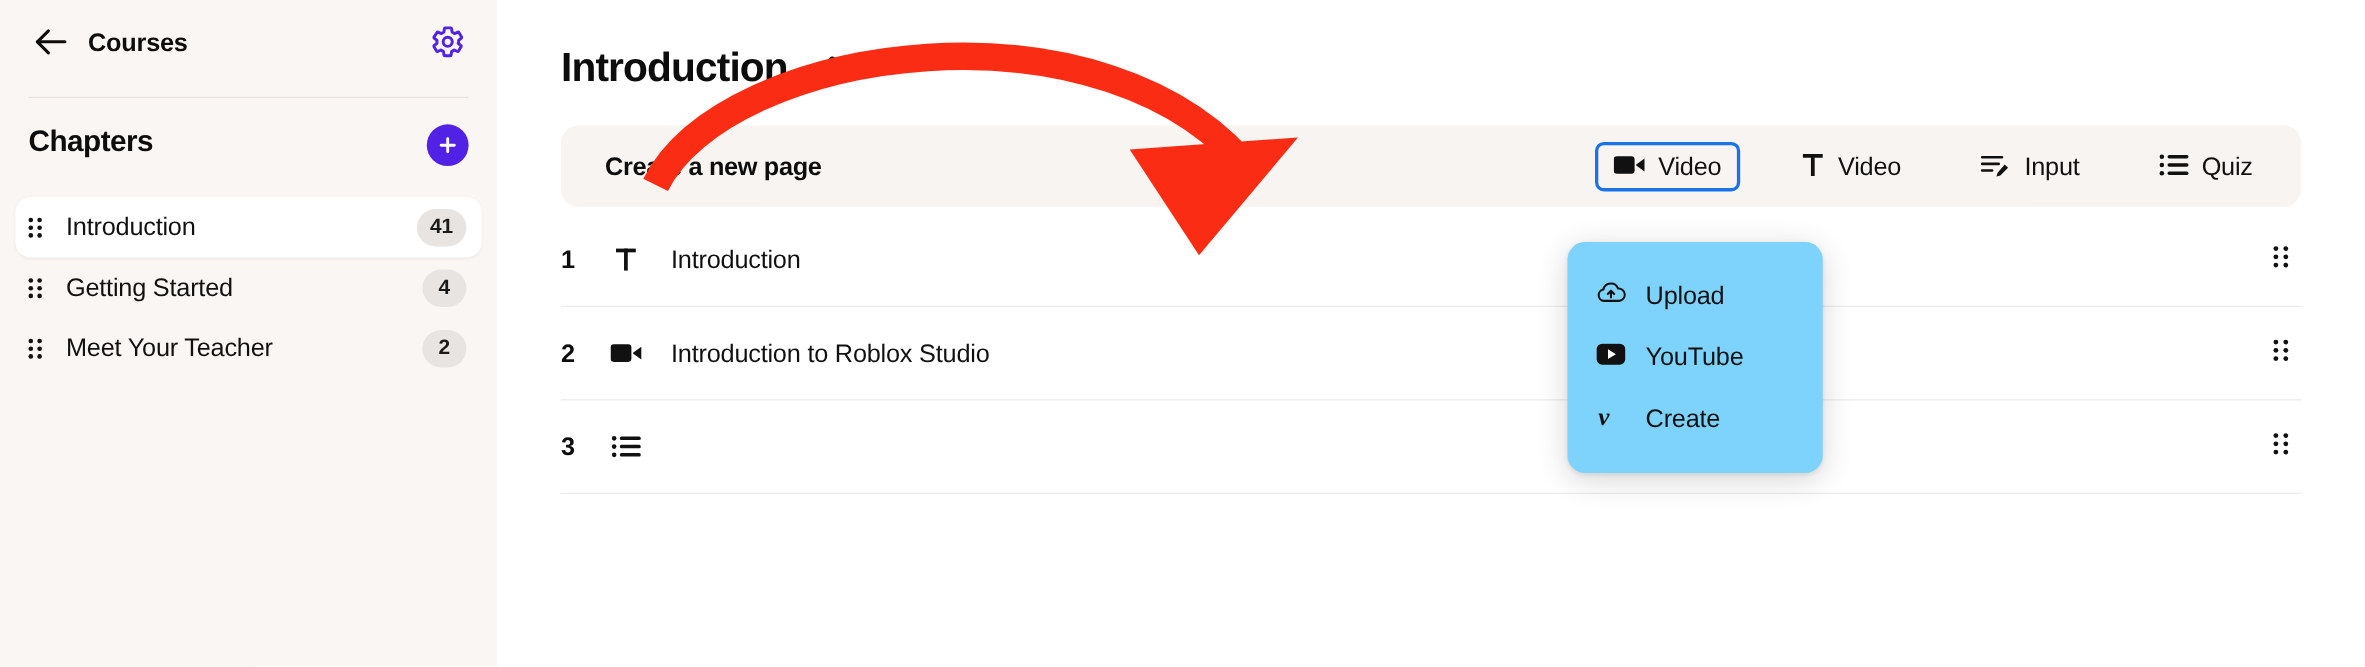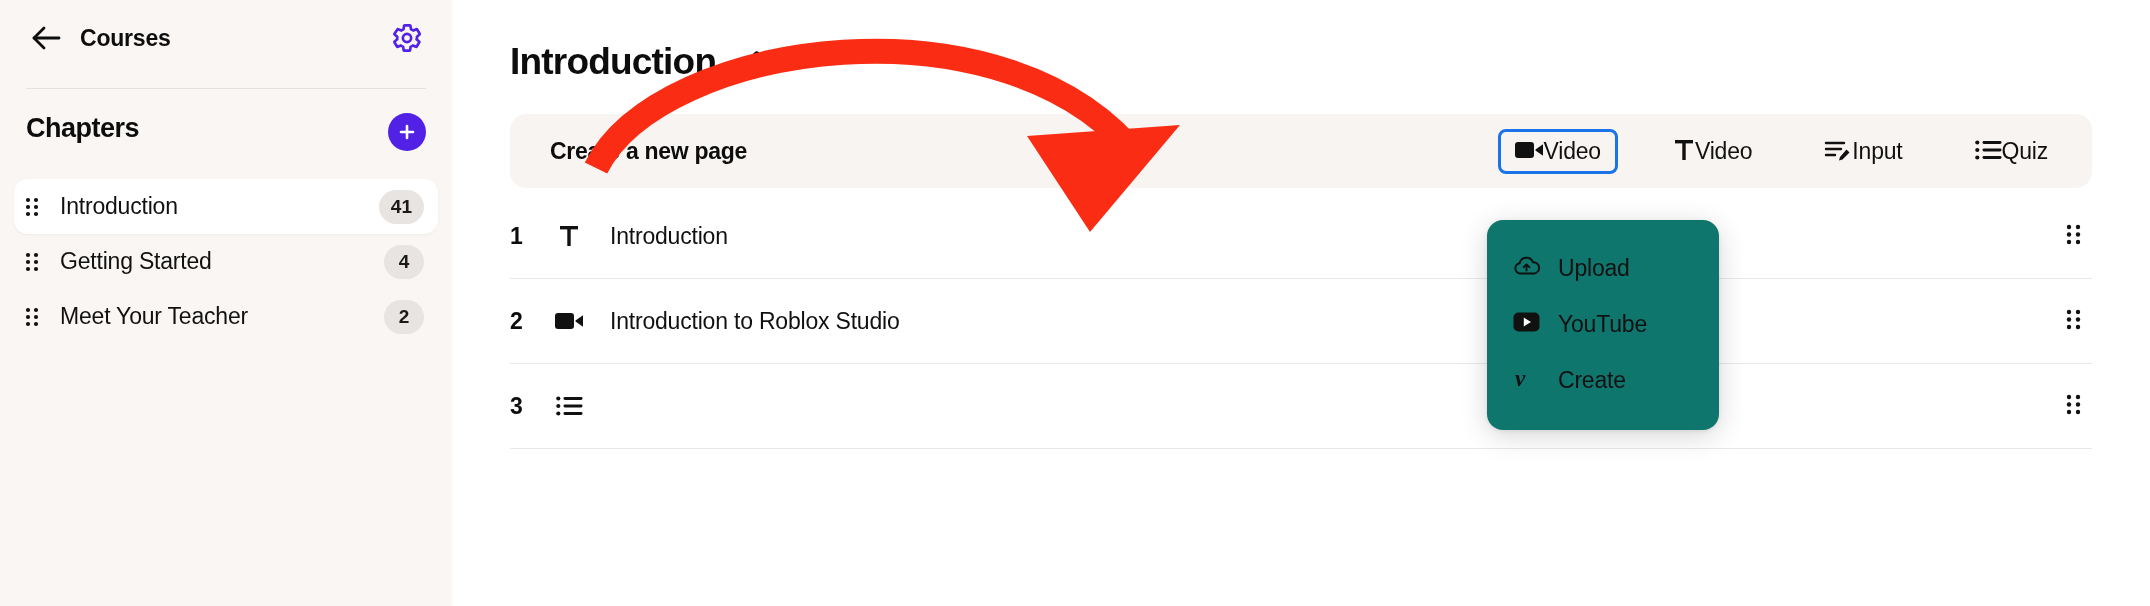--- a/index.html
+++ b/index.html
@@ -195,21 +195,21 @@
   }
   .type-btns {
     margin-left: auto;
     display: flex;
     align-items: center;
     gap: 0px;
   }
   .type-btn {
     display: flex;
     align-items: center;
-    gap: 0;
+    gap: 12px;
     padding: 6px 14px;
     border-radius: 4px;
     background: transparent;
     border: none;
     cursor: pointer;
     font-family: "Liberation Sans", sans-serif;
     margin-left: 44px;
   }
   .type-btn.focused {
     outline: 3px solid #1a73e8;
@@ -218,24 +218,24 @@
   }
   .type-btn-label {
     font-size: 23px;
     color: #111111;
     letter-spacing: -0.2px;
   }
 
   
   .dropdown {
     position: absolute;
-    left: 1035px;
+    left: 973px;
     top: 220px;
     width: 232px;
-    background: #0f766e;
+    background: #7dd3fc;
     border-radius: 16px;
     box-shadow: 0 6px 28px rgba(0,0,0,0.16), 0 1px 4px rgba(0,0,0,0.08);
     padding: 20px 0 22px 0;
     z-index: 40;
   }
   .dd-item {
     display: flex;
     align-items: center;
     gap: 18px;
     height: 56px;

